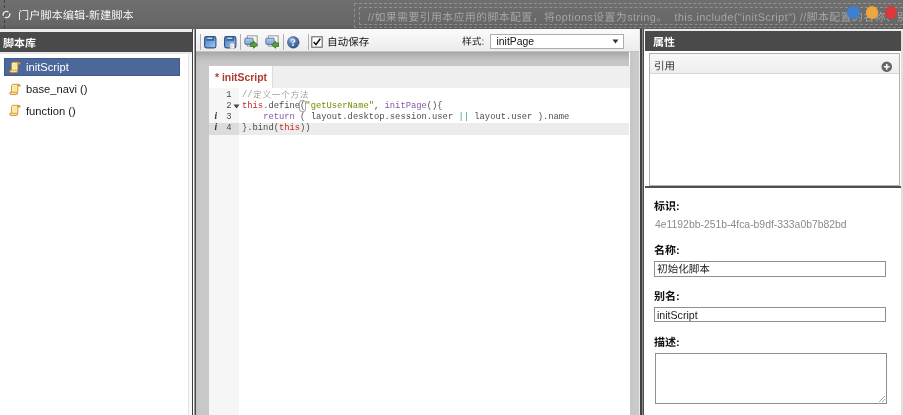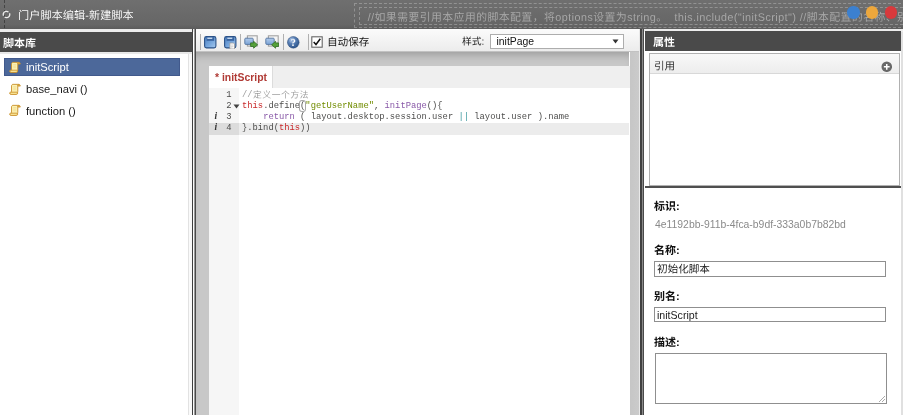--- a/index.html
+++ b/index.html
@@ -264,21 +264,21 @@
 <svg style="position:absolute;left:880.5px;top:60.8px" width="11.5" height="11.5" viewBox="0 0 12 12">
 <circle cx="6" cy="6" r="5.5" fill="#686868"></circle>
 <path d="M6 3 L6 9 M3 6 L9 6" stroke="#fff" stroke-width="1.6"></path>
   </svg>
 <div class="" style="position:absolute;left:644.6px;top:185.8px;width:256.4px;height:2.2px;background:#4f4f4f"></div>
 <svg class="" style="position:absolute;left:654px;top:198.5px" width="25.7" height="13.8" viewBox="0 -1000 2333 1250" fill="#111">
     <use href="#g66" x="0"></use>
     <use href="#g67" x="1000"></use>
     <use href="#g68" x="2000"></use>
   </svg>
-<div class="" style="position:absolute;left:655px;top:218.5px;width:240px;height:14px;font:10.4px &quot;Liberation Sans&quot;,sans-serif;color:#8a8a8a">4e1192bb-911b-4fca-b9df-333a0b7b82bd</div>
+<div class="" style="position:absolute;left:655px;top:218.5px;width:240px;height:14px;font:10.4px &quot;Liberation Sans&quot;,sans-serif;color:#8a8a8a">4e1192bb-251b-4fca-b9df-333a0b7b82bd</div>
 <svg class="" style="position:absolute;left:654px;top:242.5px" width="25.7" height="13.8" viewBox="0 -1000 2333 1250" fill="#111">
     <use href="#g69" x="0"></use>
     <use href="#g70" x="1000"></use>
     <use href="#g68" x="2000"></use>
   </svg>
 <div class="" style="position:absolute;left:653.5px;top:261px;width:232px;height:15.5px;background:#fff;border:1px solid #8f8f8f;box-sizing:border-box"></div>
 <svg class="" style="position:absolute;left:657px;top:262.4px" width="53.0" height="13.2" viewBox="0 -1000 5000 1250" fill="#222">
     <use href="#g71" x="0"></use>
     <use href="#g72" x="1000"></use>
     <use href="#g73" x="2000"></use>

